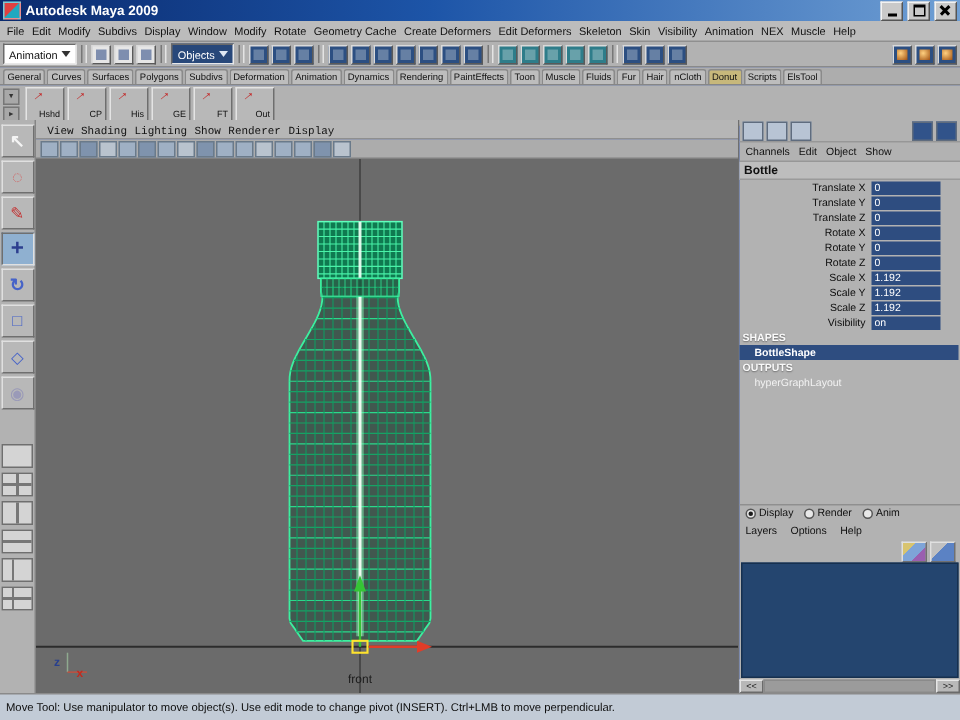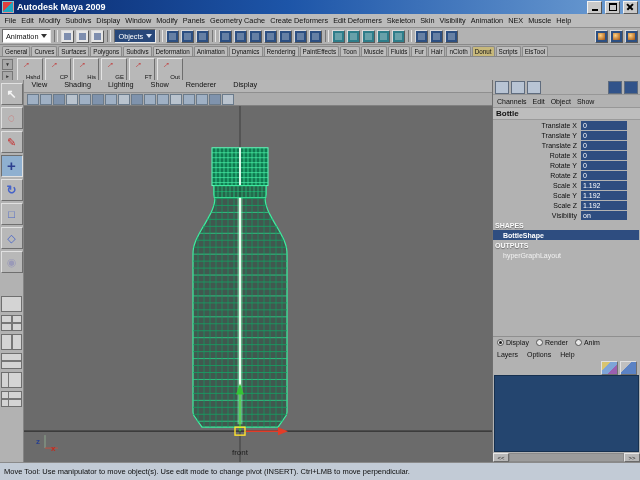--- a/index.html
+++ b/index.html
@@ -62,21 +62,21 @@
   .tool-gap{height:18px;}
   .lb{width:19px;height:14px;background-color:#d4d4d4;border:1px solid #6f6f6f;margin-top:1px;}
   .lb2{background-image:linear-gradient(to right,transparent 47%,#777 47%,#777 56%,transparent 56%),linear-gradient(to bottom,transparent 45%,#777 45%,#777 55%,transparent 55%);}
   .lb3{background-image:linear-gradient(to right,transparent 47%,#777 47%,#777 56%,transparent 56%);}
   .lb4{background-image:linear-gradient(to bottom,transparent 45%,#777 45%,#777 55%,transparent 55%);}
   .lb5{background-image:linear-gradient(to right,transparent 30%,#777 30%,#777 38%,transparent 38%);}
   .lb6{background-image:linear-gradient(to right,transparent 30%,#777 30%,#777 38%,transparent 38%),linear-gradient(to bottom,transparent 45%,#777 45%,#777 55%,transparent 55%);}
 
   
   .vp-panel{flex:1;display:flex;flex-direction:column;border-right:1px solid #6f6f6f;min-width:0;}
-  .vp-menubar{height:12px;background:#b6b6b6;border-bottom:1px solid #8f8f8f;display:flex;align-items:flex-start;gap:12px;padding:0 5px;font-size:7px;}
+  .vp-menubar{height:12px;background:#b6b6b6;border-bottom:1px solid #8f8f8f;display:flex;align-items:flex-end;gap:0;padding:0 5px;font-size:7px;font-family:Liberation Mono, monospace;}
   .vp-toolbar{height:12px;background:#acacac;border-bottom:1px solid #808080;display:flex;align-items:center;gap:1px;padding:0 3px;}
   .vicon{width:10px;height:9px;background:#9fb0c4;border:1px solid #6a7a8a;}
   .vicon:nth-child(3n){background:#7f93ad;}
   .vicon:nth-child(4n){background:#b9c3ce;}
   .viewport{position:relative;flex:1;background:#6b6b6b;overflow:hidden;}
   .viewport svg{position:absolute;left:0;top:0;width:100%;height:100%;}
   .front-label{position:absolute;left:194px;bottom:5px;width:44px;text-align:center;font-size:8px;color:#1c1c1c;}
   .axis-z{position:absolute;left:12px;bottom:16px;font-size:8px;color:#273f8f;font-weight:bold;}
   .axis-x{position:absolute;left:27px;bottom:9px;font-size:8px;color:#c22a1e;font-weight:bold;}
 
@@ -132,21 +132,21 @@
 
   <div class="menubar">
 
   <span class="menu-item">File</span>
       <span class="menu-item">Edit</span>
       <span class="menu-item">Modify</span>
       <span class="menu-item">Subdivs</span>
       <span class="menu-item">Display</span>
       <span class="menu-item">Window</span>
       <span class="menu-item">Modify</span>
-      <span class="menu-item">Panels</span>
+      <span class="menu-item">Rotate</span>
       <span class="menu-item">Geometry Cache</span>
       <span class="menu-item">Create Deformers</span>
       <span class="menu-item">Edit Deformers</span>
       <span class="menu-item">Skeleton</span>
       <span class="menu-item">Skin</span>
       <span class="menu-item">Visibility</span>
       <span class="menu-item">Animation</span>
       <span class="menu-item">NEX</span>
       <span class="menu-item">Muscle</span>
       <span class="menu-item">Help</span>

